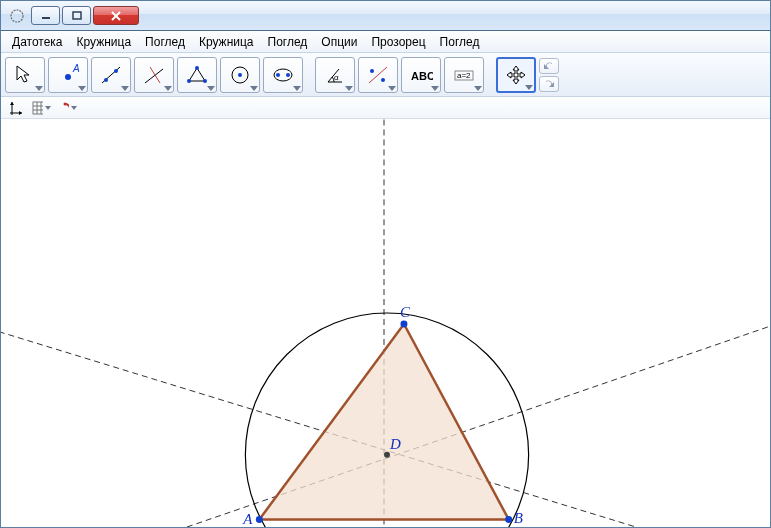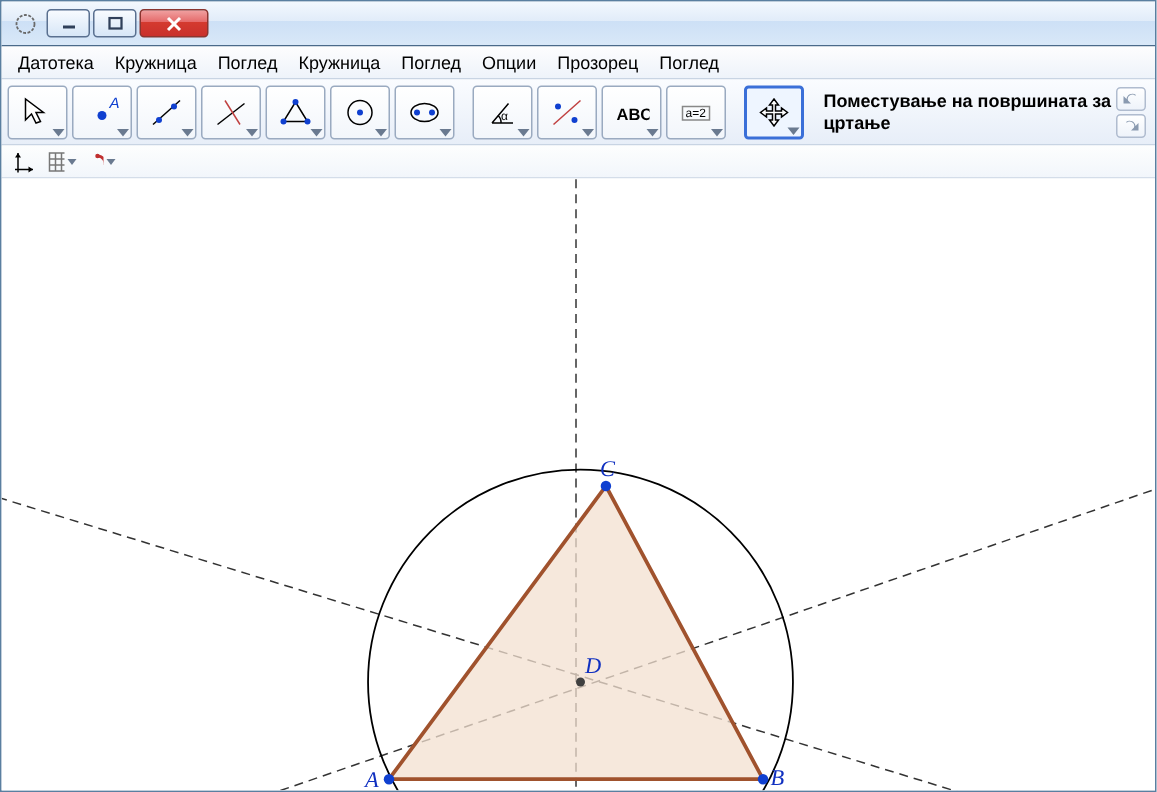--- a/index.html
+++ b/index.html
@@ -156,21 +156,20 @@
       </svg>
       <span class="dd"></span>
     </div>
   <div class="toolgap"></div>
   <div class="toolbtn selected">
       <svg width="24" height="24">
         <path d="M12 3 L15 7 L13 7 L13 11 L17 11 L17 9 L21 12 L17 15 L17 13 L13 13 L13 17 L15 17 L12 21 L9 17 L11 17 L11 13 L7 13 L7 15 L3 12 L7 9 L7 11 L11 11 L11 7 L9 7 Z" fill="#fff" stroke="#000" stroke-width="1"></path>
       </svg>
       <span class="dd"></span>
     </div>
-  <div class="tooltext">Поместување на површината за цртање</div>
   <div class="navbtns">
     <div class="navbtn">
         <svg width="14" height="10">
           <path d="M10 2 A4 4 0 0 0 4 5 L2 3 L2 8 L7 8 L5 6 A3 3 0 0 1 10 3" fill="#8a9ab0"></path>
         </svg>
       </div>
     <div class="navbtn">
         <svg width="14" height="10">
           <path d="M4 2 A4 4 0 0 1 10 5 L12 3 L12 8 L7 8 L9 6 A3 3 0 0 0 4 3" fill="#8a9ab0"></path>
         </svg>

